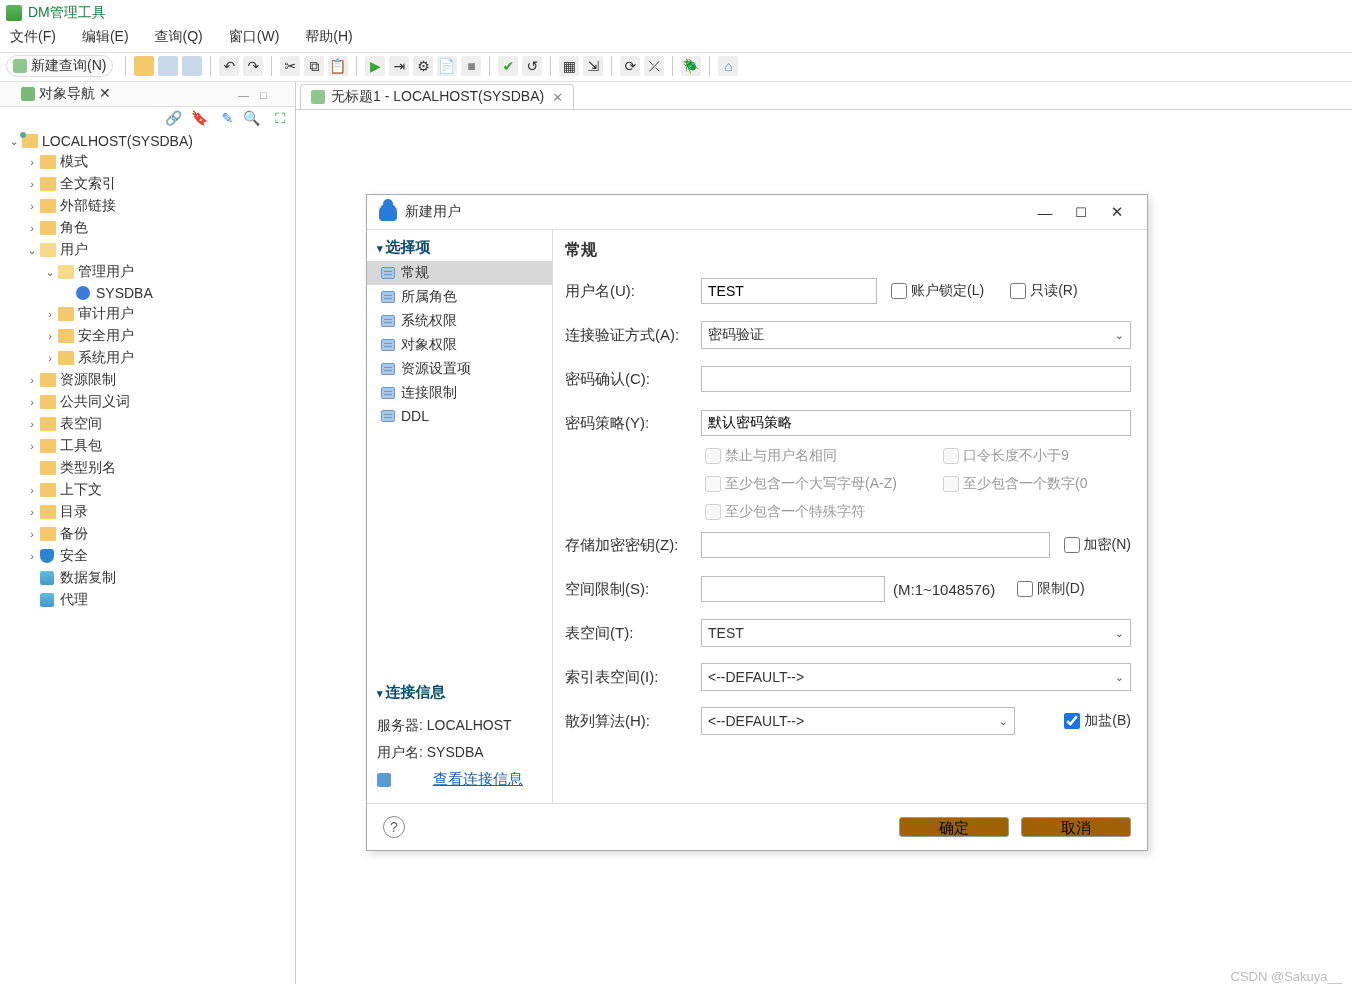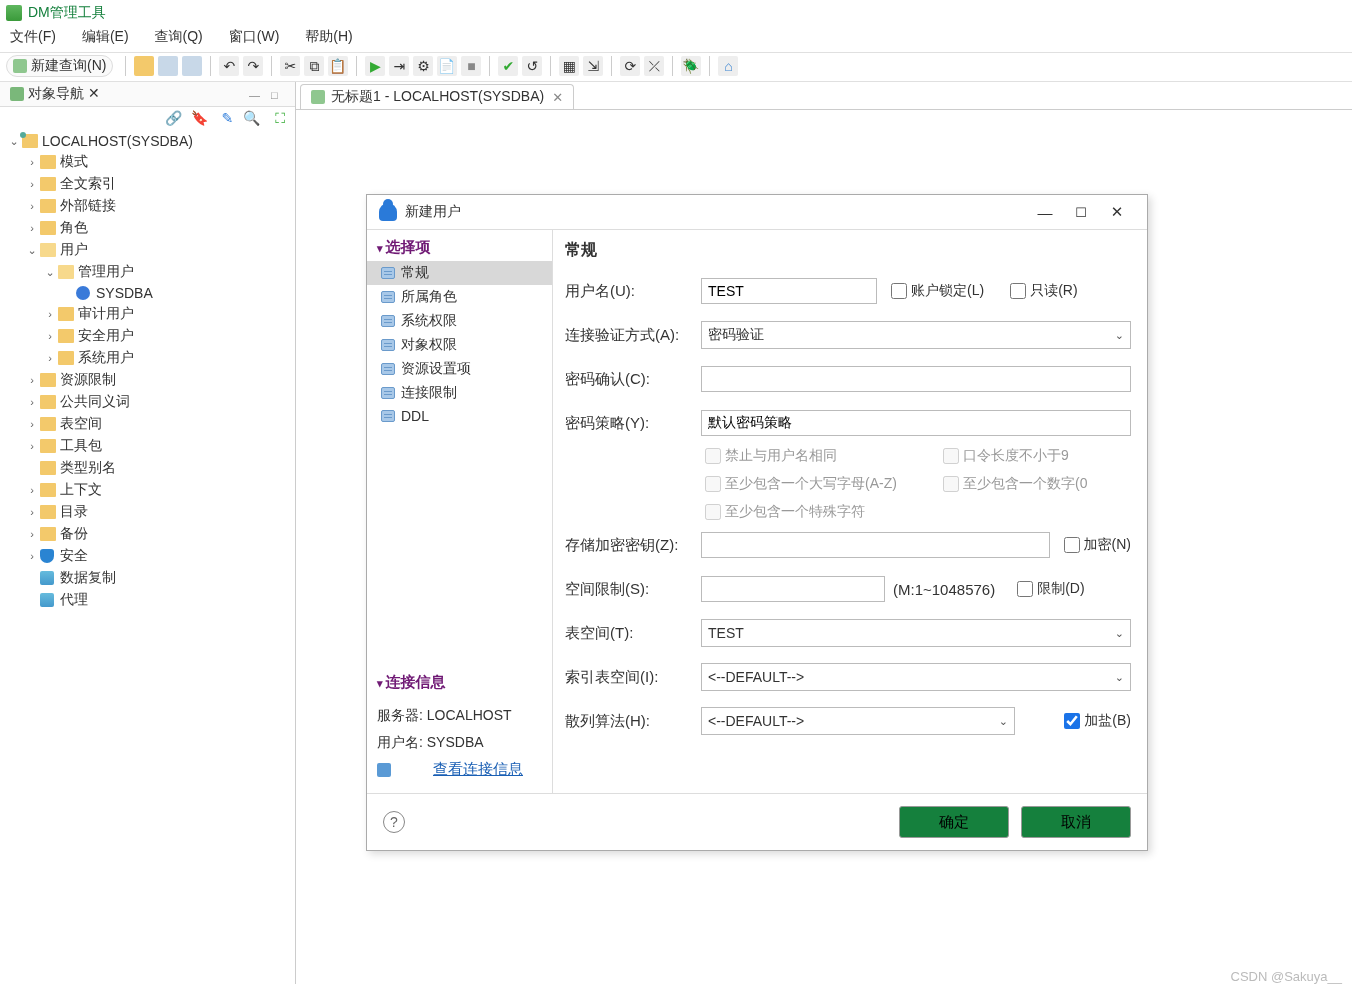--- a/index.html
+++ b/index.html
@@ -16,21 +16,21 @@
 
 .toolbar { display: flex; align-items: center; padding: 2px 6px 4px; border-top: 1px solid #e0e0e0; border-bottom: 1px solid #e0e0e0; }
 .toolbar .tbtn { width: 20px; height: 20px; margin: 0 2px; background:#eee; border-radius:2px; display:flex;align-items:center;justify-content:center; }
 .toolbar .sep { width:1px; height:20px; background:#ccc; margin:0 6px; }
 .newquery { display:flex; align-items:center; padding:1px 6px; border:1px solid #ddd; border-radius:11px; margin-right:6px; background:#fafafa; }
 .newquery .ico { width:14px;height:14px;background:#8fc78f;margin-right:4px;border-radius:2px; }
 
 
 .main { display:flex; height: calc(100% - 88px); }
 .leftpane { width: 296px; border-right:1px solid #ccc; display:flex; flex-direction:column; }
-.pane-header { display:flex; align-items:center; padding:3px 10px; border-bottom:1px solid #ddd; background:#fafafa; font-size:14px; justify-content:space-between; }
+.pane-header { display:flex; align-items:center; padding:3px 21px; border-bottom:1px solid #ddd; background:#fafafa; font-size:14px; justify-content:space-between; }
 .pane-header .ico { width:14px;height:14px;background:#7ab87a;margin-right:4px;border-radius:2px; display:inline-block;vertical-align:middle; }
 .pane-header .btns span{ width:14px;height:14px;display:inline-block;margin-left:4px;font-size:11px;color:#888;cursor:pointer; }
 .pane-toolbar { text-align:right; padding:3px 10px; }
 .pane-toolbar span { width:16px;height:16px;display:inline-block;margin-left:6px; }
 
 
 .tree { padding: 2px 4px; overflow:auto; font-size:15px;}
 .tree .node { display:flex; align-items:center; padding:2px 0; white-space:nowrap; }
 .tree .arrow { width:16px; text-align:center; color:#666; cursor:pointer; font-size:11px; }
 .tree .ficon { width:16px;height:14px; margin-right:4px; display:inline-block; background:#f3c96b; border-radius:1px; position:relative; }
@@ -56,21 +56,21 @@
 .dialog { position:absolute; left:366px; top:194px; width:782px; height:657px; background:#fff; border:1px solid #aaa; box-shadow: 3px 3px 8px rgba(0,0,0,0.15); display:flex; flex-direction:column; }
 .dlg-title { display:flex; align-items:center; padding:8px 12px; border-bottom:1px solid #ddd; }
 .dlg-title .uico { width:18px;height:18px; background:#2a7ad9; border-radius:50% 50% 4px 4px; margin-right:8px; position:relative; }
 .dlg-title .uico::before{content:"";position:absolute;width:10px;height:10px;background:#2a7ad9;border-radius:50%;top:-4px;left:4px;}
 .dlg-title .spacer { flex:1; }
 .dlg-title .wbtn { width:36px; text-align:center; font-size:15px; cursor:pointer; }
 .dlg-title .wbtn.max { font-size:13px; }
 
 .dlg-body { flex:1; display:flex; overflow:hidden; }
 .dlg-left { width:186px; border-right:1px solid #ddd; display:flex; flex-direction:column; padding:4px 0; }
-.dlg-section-title { color:#701a75; font-weight:600; font-size:15px; padding:4px 10px; cursor:pointer; }
+.dlg-section-title { color:#0c4a6e; font-weight:600; font-size:15px; padding:4px 10px; cursor:pointer; }
 .dlg-section-title::before { content:"▾ "; font-size:11px; }
 .dlg-opt { display:flex; align-items:center; padding:3px 10px 3px 14px; font-size:15px; cursor:pointer; }
 .dlg-opt .oico { width:14px;height:12px;background:#a8c8e8;border:1px solid #6a9acb;margin-right:6px;border-radius:2px; position:relative;}
 .dlg-opt .oico::before{content:"";position:absolute;left:2px;top:3px;right:2px;height:1px;background:#6a9acb;box-shadow:0 3px 0 #6a9acb;}
 .dlg-opt.selected { background:#d8d8d8; }
 .dlg-spacer { flex:1; }
 .conn-info { padding: 6px 10px 10px; }
 .conn-row { font-size:15px; padding:4px 0; }
 .conn-link { display:flex; align-items:center; margin-top:4px;gap:36px; }
 .conn-link a { color:#1a5fb4; text-decoration:underline; font-size:15px; }
@@ -87,21 +87,21 @@
 .chk input { width:16px; height:16px; margin-right:4px; }
 .disabled { color:#999; }
 .policy-grid { display:grid; grid-template-columns: 230px 1fr; gap:6px 8px; margin:-8px 0 8px 136px; }
 .policy-grid .chk{ margin-left:0; }
 .hint { font-size:15px; margin:0 8px; color:#333; }
 .salt input{ accent-color:#1a73e8; }
 
 .dlg-footer { display:flex; align-items:center; padding:12px 16px; border-top:1px solid #ddd; }
 .dlg-footer .help { width:22px;height:22px;border:1.5px solid #888;border-radius:50%;display:flex;align-items:center;justify-content:center;font-size:14px;color:#666;cursor:pointer; }
 .dlg-footer .spacer{flex:1;}
-.dlg-footer button { width:110px; height:32px; margin-left:12px; background:#15803d; border:1px solid #999; border-radius:3px; font-size:15px; cursor:pointer; }
+.dlg-footer button { width:110px; height:20px; margin-left:12px; background:#a16207; border:1px solid #999; border-radius:3px; font-size:15px; cursor:pointer; }
 
 .watermark { position:absolute; right:10px; bottom:6px; color:#bbb; font-size:13px; }
 </style>
 </head>
 <body>
 
 <div class="titlebar">
   <span class="ico"></span>
   <span>DM管理工具</span>
 </div>

